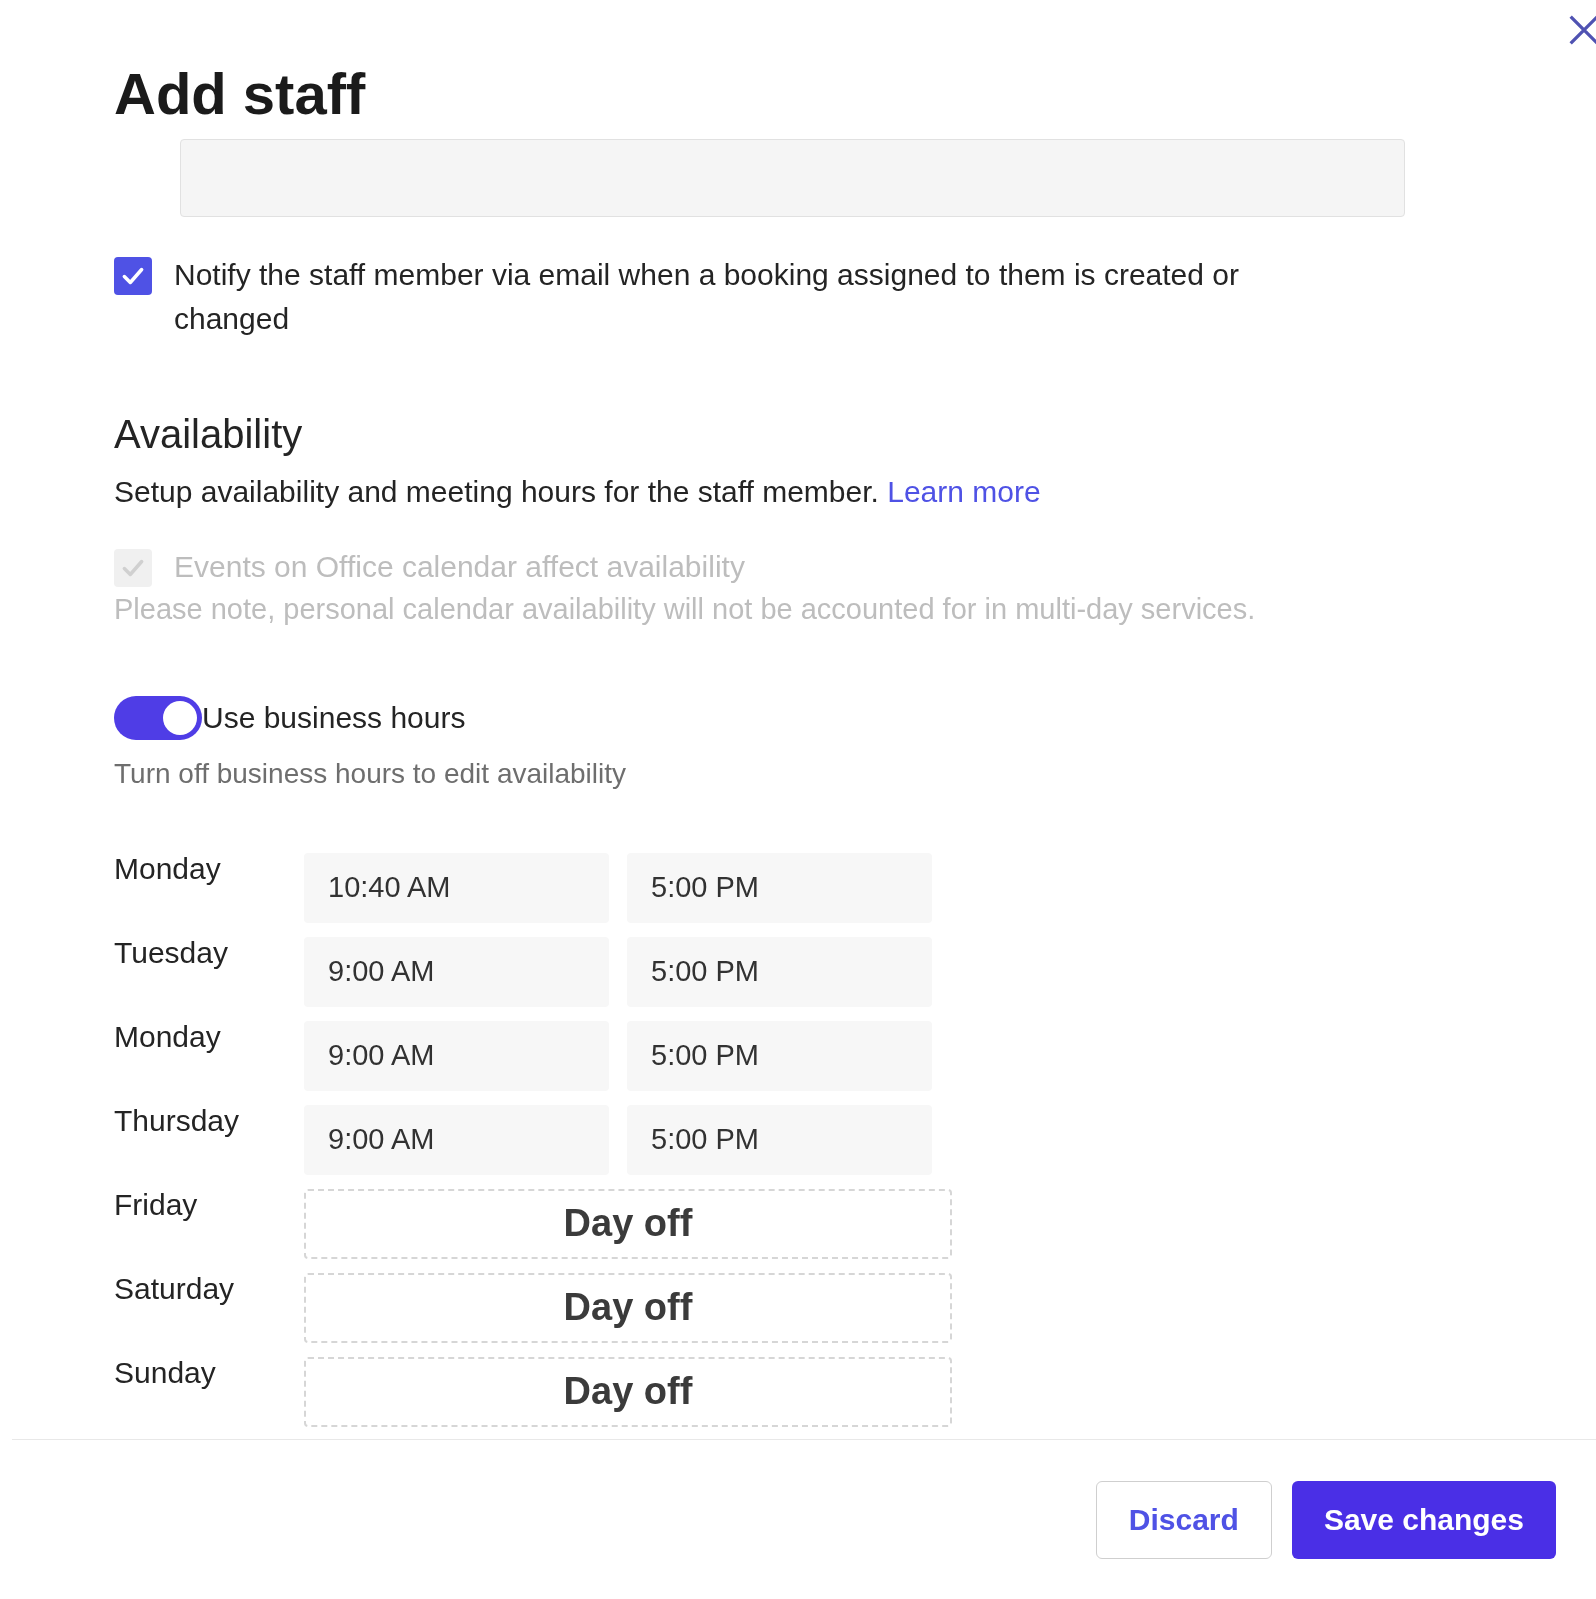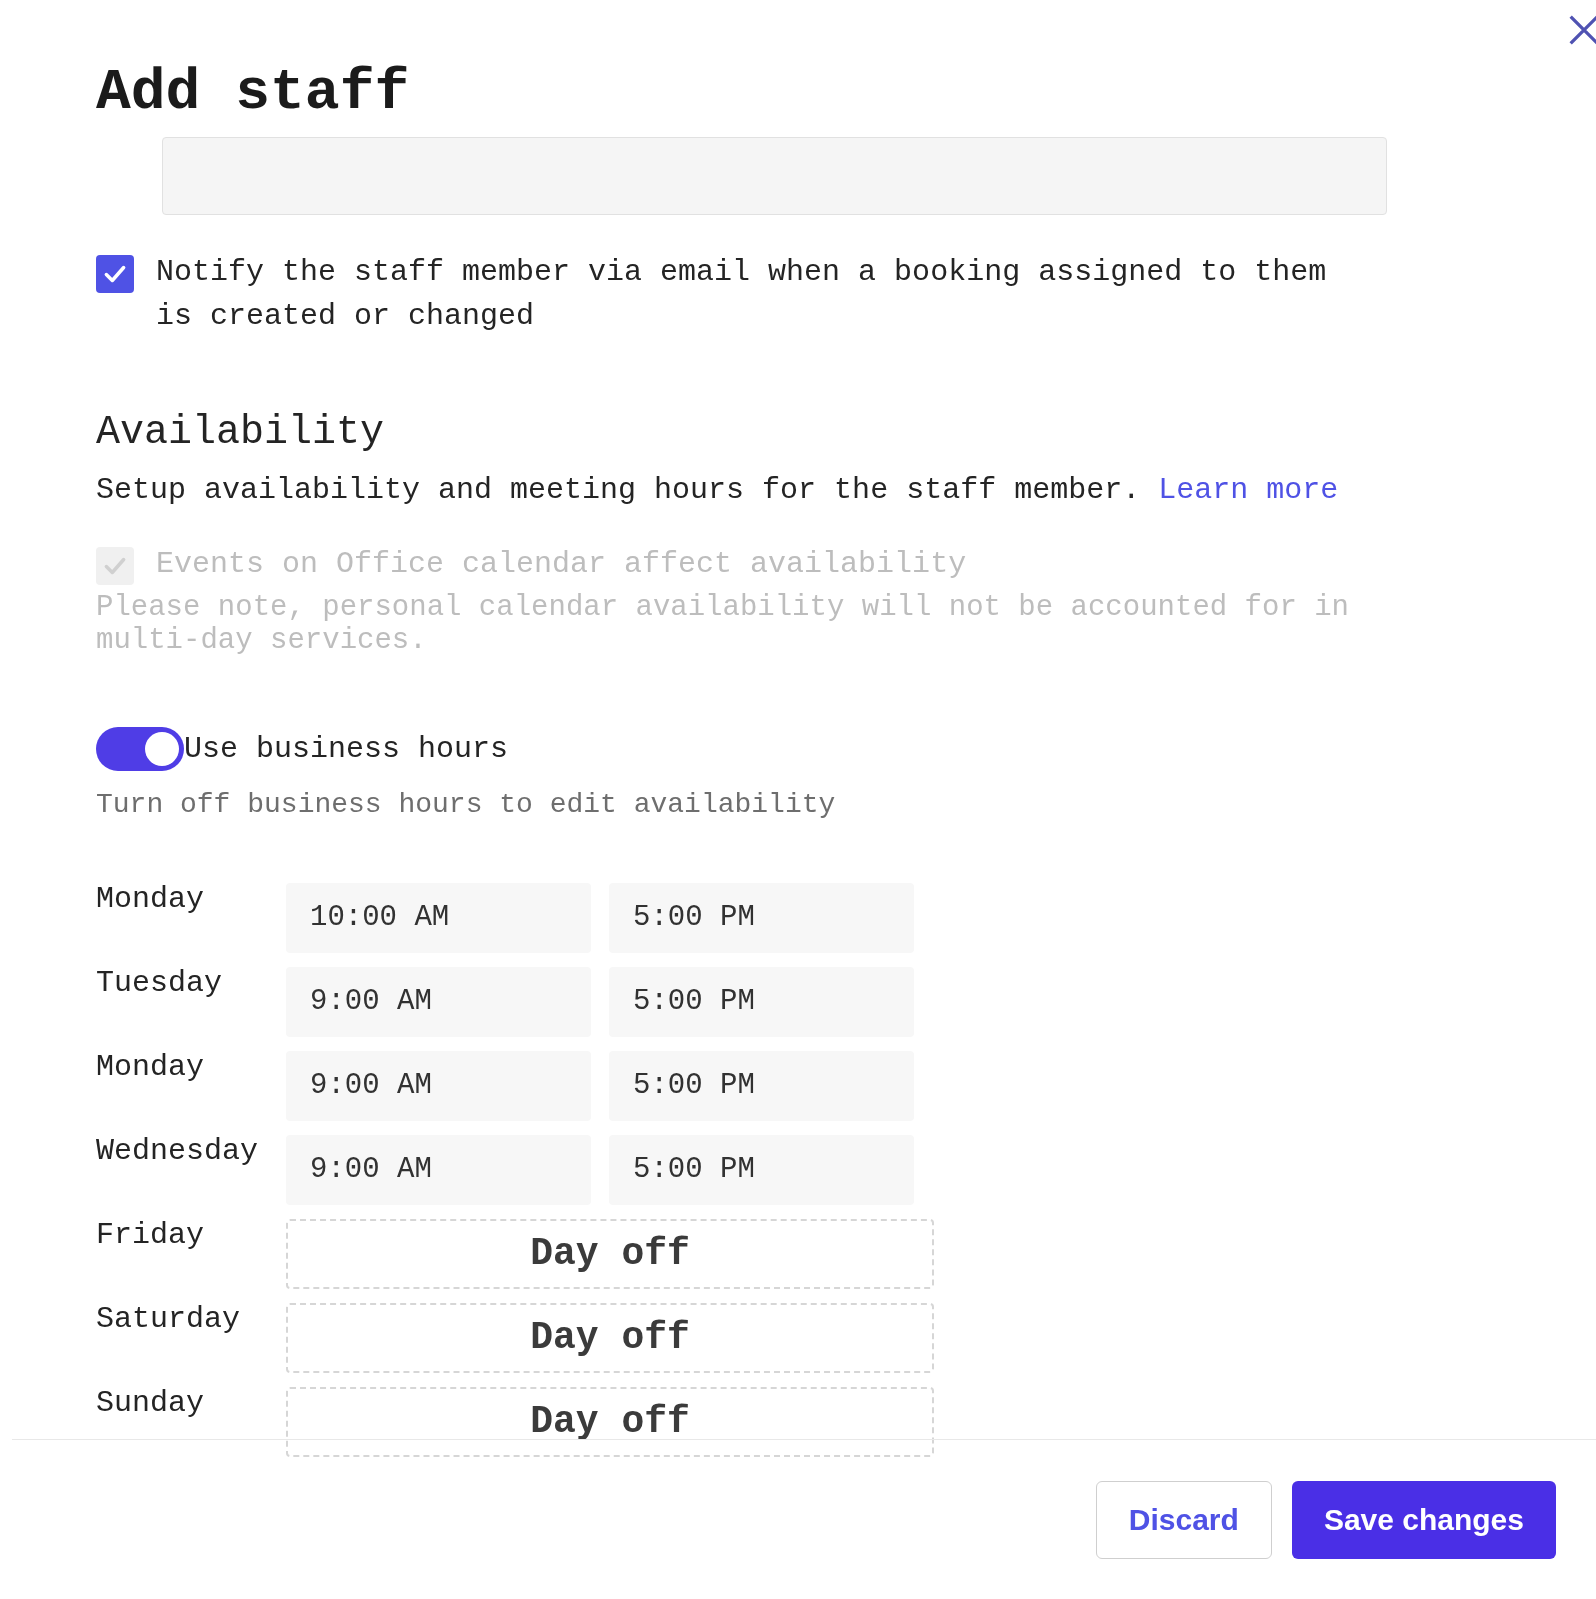--- a/index.html
+++ b/index.html
@@ -21,24 +21,23 @@
   .close-x {
     position: absolute;
     top: 10px;
     right: -8px;
     color: #4f52b2;
     font-size: 46px;
     line-height: 1;
   }
   .content {
     position: absolute;
-    left: 96px;
+    left: 114px;
     top: 60px;
     width: 1340px;
-    font-family: Liberation Mono, monospace;
   }
   .page-title {
     font-size: 58px;
     font-weight: 600;
     margin: 0 0 12px 0;
     color: #1b1b1b;
   }
   .grey-box {
     margin-left: 66px;
     height: 78px;
@@ -250,35 +249,35 @@
       <div class="toggle">
         <div class="knob"></div>
       </div>
       <div class="toggle-label">Use business hours</div>
     </div>
     <div class="toggle-note">Turn off business hours to edit availability</div>
 
     <div class="sched" id="schedule">
         <div class="sched-row">
           <div class="day-label">Monday</div>
-          <div class="time-box">10:00 AM</div>
+          <div class="time-box">10:40 AM</div>
           <div class="time-box">5:00 PM</div>
         </div>
         <div class="sched-row">
           <div class="day-label">Tuesday</div>
           <div class="time-box">9:00 AM</div>
           <div class="time-box">5:00 PM</div>
         </div>
         <div class="sched-row">
           <div class="day-label">Monday</div>
           <div class="time-box">9:00 AM</div>
           <div class="time-box">5:00 PM</div>
         </div>
         <div class="sched-row">
-          <div class="day-label">Wednesday</div>
+          <div class="day-label">Thursday</div>
           <div class="time-box">9:00 AM</div>
           <div class="time-box">5:00 PM</div>
         </div>
         <div class="sched-row">
           <div class="day-label">Friday</div>
           <div class="dayoff-box">Day off</div>
         </div>
         <div class="sched-row">
           <div class="day-label">Saturday</div>
           <div class="dayoff-box">Day off</div>

